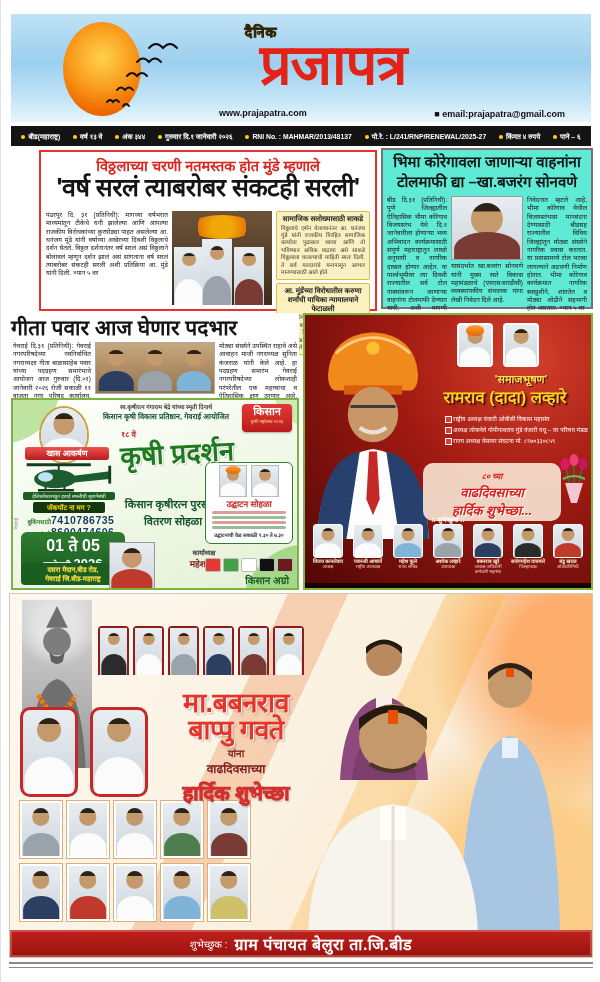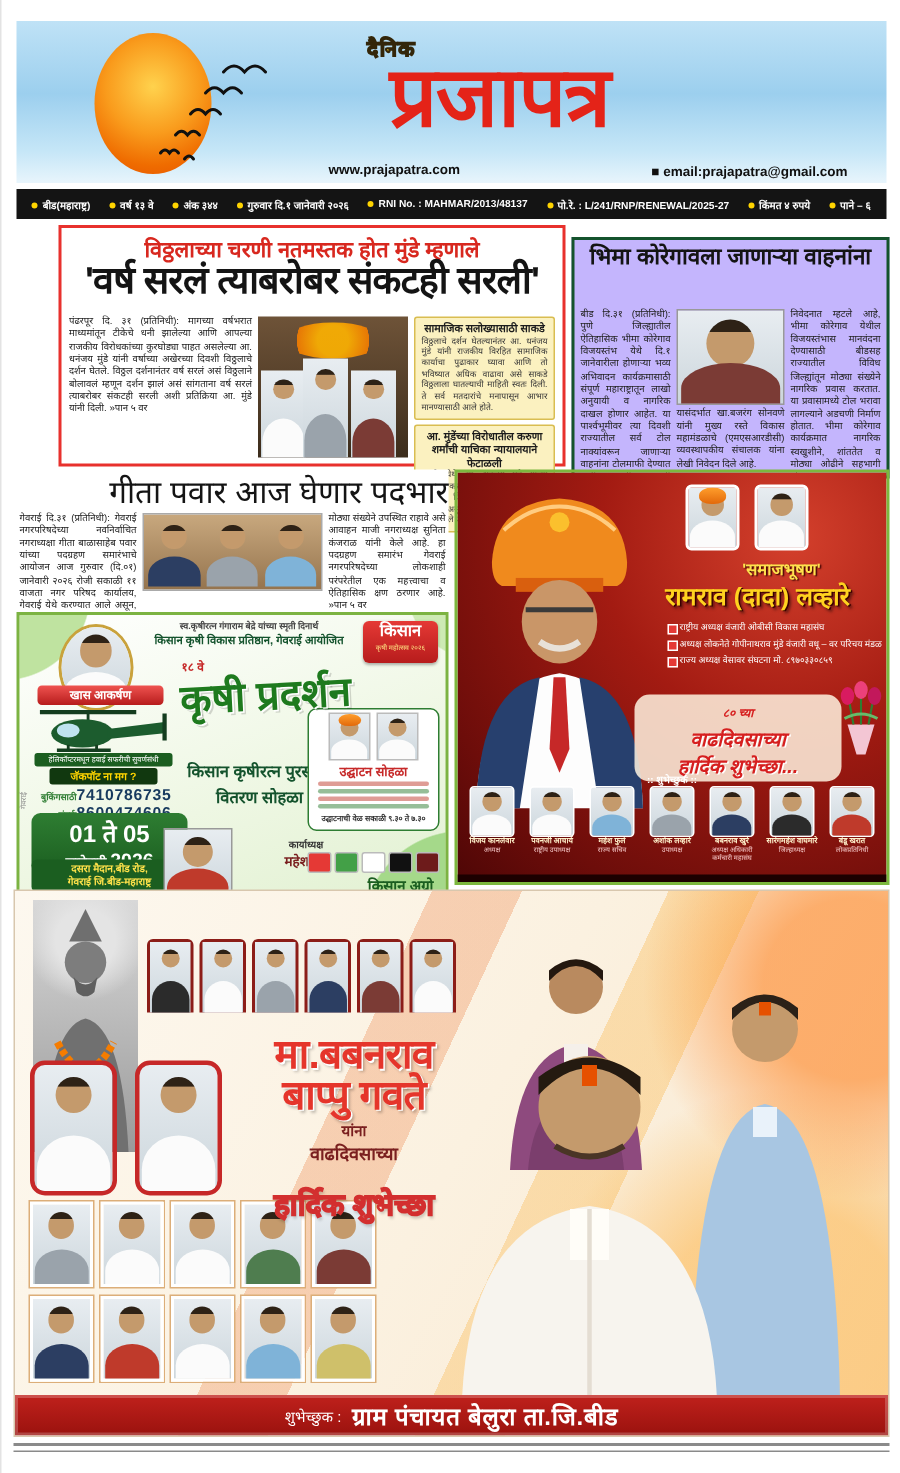--- a/index.html
+++ b/index.html
@@ -48,38 +48,38 @@
   #lead .lphoto{width:100px;background:linear-gradient(180deg,#6e5338,#3c2c1c);position:relative;overflow:hidden;}
   #lead .lphoto .gar{position:absolute;left:18%;top:4%;width:64%;height:26%;border-radius:50%;
     background:radial-gradient(circle,#ffb300 0 30%,#f57c00 70%,transparent 71%);opacity:.9;}
   #lead .lphoto .mini{position:absolute;bottom:0;width:30%;height:62%;}
   #lead .boxes{flex:1;display:flex;flex-direction:column;gap:3px;}
   .ybox{background:#fbf1c0;border:1px solid #d9bd51;border-radius:2px;padding:3px 4px;}
   .ybox .t{font-size:7.2px;font-weight:900;color:#1c1c1c;text-align:center;line-height:1.2;}
   .ybox .x{font-size:5.7px;color:#333;text-align:justify;line-height:1.3;margin-top:1px;}
 
   
-  #second{left:380px;top:158px;width:212px;height:161px;border:2px solid #14532d;background:#c4b5fd;box-sizing:border-box;}
+  #second{left:380px;top:148px;width:212px;height:161px;border:2px solid #737373;background:#5eead4;box-sizing:border-box;}
   #second .h{margin-top:3px;text-align:center;font-size:15px;font-weight:900;color:#141414;line-height:1.15;}
   #second .row{position:absolute;left:4px;right:4px;top:46px;bottom:3px;display:flex;gap:4px;}
   #second .scol{flex:1;}
   #second .mid{width:72px;display:flex;flex-direction:column;gap:2px;}
   #second .mid .ph{width:72px;height:78px;border:1px solid #999;box-sizing:border-box;}
 
   
   #gita{left:10px;top:313px;width:288px;height:83px;background:#fff;}
-  #gita .h{text-align:right;font-size:21px;font-weight:400;color:#141414;}
+  #gita .h{text-align:left;font-size:21px;font-weight:700;color:#141414;}
   #gita .row{position:absolute;left:2px;right:2px;top:29px;bottom:2px;display:flex;gap:4px;}
   #gita .gcol{flex:1;}
   .ph3{width:120px;height:52px;display:flex;gap:2px;padding:2px;box-sizing:border-box;border:1px solid #aaa;
     background:linear-gradient(180deg,#c8a87e,#95744e);}
   .ph3 .ph{flex:1;background:transparent;}
 
   
-  #kisan{left:10px;top:408px;width:288px;height:192px;border:2px solid #7cb342;box-sizing:border-box;overflow:hidden;
+  #kisan{left:10px;top:398px;width:288px;height:192px;border:2px solid #7cb342;box-sizing:border-box;overflow:hidden;
     background:
       radial-gradient(circle at -4% -8%,#bfe3a0 0 58px,transparent 59px),
       radial-gradient(circle at 104% 112%,#a5d98a 0 66px,transparent 67px),
       radial-gradient(circle at 108% -10%,#cdeab4 0 48px,transparent 49px),
       linear-gradient(160deg,#ffffff 0%,#eef7e3 60%,#e2f1d2 100%);}
   #kisan .khead{position:absolute;left:74px;top:3px;width:158px;text-align:center;}
   #kisan .khead .m1{font-size:6px;color:#444;font-weight:bold;}
   #kisan .khead .m2{font-size:7.5px;color:#14532d;font-weight:900;}
   .klogo{position:absolute;right:5px;top:4px;width:50px;height:28px;background:linear-gradient(#e53935,#b71c1c);
     border-radius:4px;text-align:center;color:#fff;box-shadow:0 1px 2px rgba(0,0,0,.3);}
@@ -169,21 +169,21 @@
   .tp{width:31px;height:49px;background:#8c1d18;border-radius:4px 4px 0 0;padding:2px 2px 0;box-sizing:border-box;}
   .tp .ph{width:100%;height:100%;}
   .big2{position:absolute;left:10px;top:113px;display:flex;gap:12px;}
   .big2 .ph{width:58px;height:90px;border:3px solid #c62828;border-radius:10px;box-sizing:border-box;}
   .btext{position:absolute;left:128px;top:96px;width:196px;text-align:center;z-index:3;}
   .btext .n1,.btext .n2{font-size:27px;font-weight:900;color:#e5352b;line-height:1.0;letter-spacing:-0.5px;
     text-shadow:1px 1px 0 #fff,2px 2px 2px rgba(0,0,0,.25);}
   .btext .w1{font-size:10px;font-weight:900;color:#7a1f1f;margin-top:2px;}
   .btext .w2{font-size:12px;font-weight:900;color:#7a1f1f;}
   .btext .w3{font-size:20px;font-weight:900;color:#fdecec;-webkit-text-stroke:1px #d32f2f;
-    text-shadow:1px 2px 2px rgba(0,0,0,.2);margin-top:12px;}
+    text-shadow:1px 2px 2px rgba(0,0,0,.2);margin-top:2px;}
   .grid10{position:absolute;left:10px;top:207px;display:grid;grid-template-columns:repeat(5,42px);gap:6px 5px;z-index:2;}
   .grid10 .ph{width:42px;height:57px;border:2px solid #fff;box-shadow:0 0 0 1px #dcae79;box-sizing:border-box;}
   .pman{position:absolute;}
   .strip{position:absolute;left:0;right:0;bottom:0;height:27px;background:linear-gradient(#c0211c,#9a120e);
     display:flex;align-items:center;justify-content:center;gap:7px;color:#fff;z-index:5;
     box-shadow:inset 0 0 0 2px rgba(255,255,255,.22);}
   .strip .sl{font-size:10px;}
   .strip .sv{font-size:16px;font-weight:900;letter-spacing:.5px;}
 
   #dline{left:8px;top:962px;width:584px;height:3px;border-top:2px solid #8a8a8a;border-bottom:1px solid #8a8a8a;}
@@ -241,20 +241,21 @@
         <div class="ybox">
           <div class="t">आ. मुंडेंच्या विरोधातील करुणा शर्मांची याचिका न्यायालयाने फेटाळली</div>
           <div class="x">परळी येथे आ. धनंजय मुंडे यांच्या विरोधात करुणा शर्मा यांनी दाखल केलेली याचिका जिल्हा न्यायालयाने फेटाळून लावली असून मुंडे समर्थकांनी समाधान व्यक्त केले आहे.  »पान ५ वर</div>
         </div>
       </div>
     </div>
   </div>
 
   <div id="second" class="abs">
     <div class="h">भिमा कोरेगावला जाणाऱ्या वाहनांना</div>
+    <div class="h">टोलमाफी द्या –खा.बजरंग सोनवणे</div>
     <div class="row">
       <div class="scol newsbody">बीड दि.३१ (प्रतिनिधी): पुणे जिल्ह्यातील ऐतिहासिक भीमा कोरेगाव विजयस्तंभ येथे दि.१ जानेवारीला होणाऱ्या भव्य अभिवादन कार्यक्रमासाठी संपूर्ण महाराष्ट्रातून लाखो अनुयायी व नागरिक दाखल होणार आहेत. या पार्श्वभूमीवर त्या दिवशी राज्यातील सर्व टोल नाक्यांवरून जाणाऱ्या वाहनांना टोलमाफी देण्यात यावी, अशी मागणी खा.बजरंग सोनवणे यांनी केली आहे.</div>
       <div class="mid">
         <div class="ph c-maroon"></div>
         <div class="newsbody">यासंदर्भात खा.बजरंग सोनवणे यांनी मुख्य रस्ते विकास महामंडळाचे (एमएसआरडीसी) व्यवस्थापकीय संचालक यांना लेखी निवेदन दिले आहे.</div>
       </div>
       <div class="scol newsbody">निवेदनात म्हटले आहे, भीमा कोरेगाव येथील विजयस्तंभास मानवंदना देण्यासाठी बीडसह राज्यातील विविध जिल्ह्यांतून मोठ्या संख्येने नागरिक प्रवास करतात. या प्रवासामध्ये टोल भरावा लागल्याने अडचणी निर्माण होतात. भीमा कोरेगाव कार्यक्रमात नागरिक स्वखुशीने, शांततेत व मोठ्या ओढीने सहभागी होत असतात.  »पान ५ वर</div>
     </div>
   </div>
 

